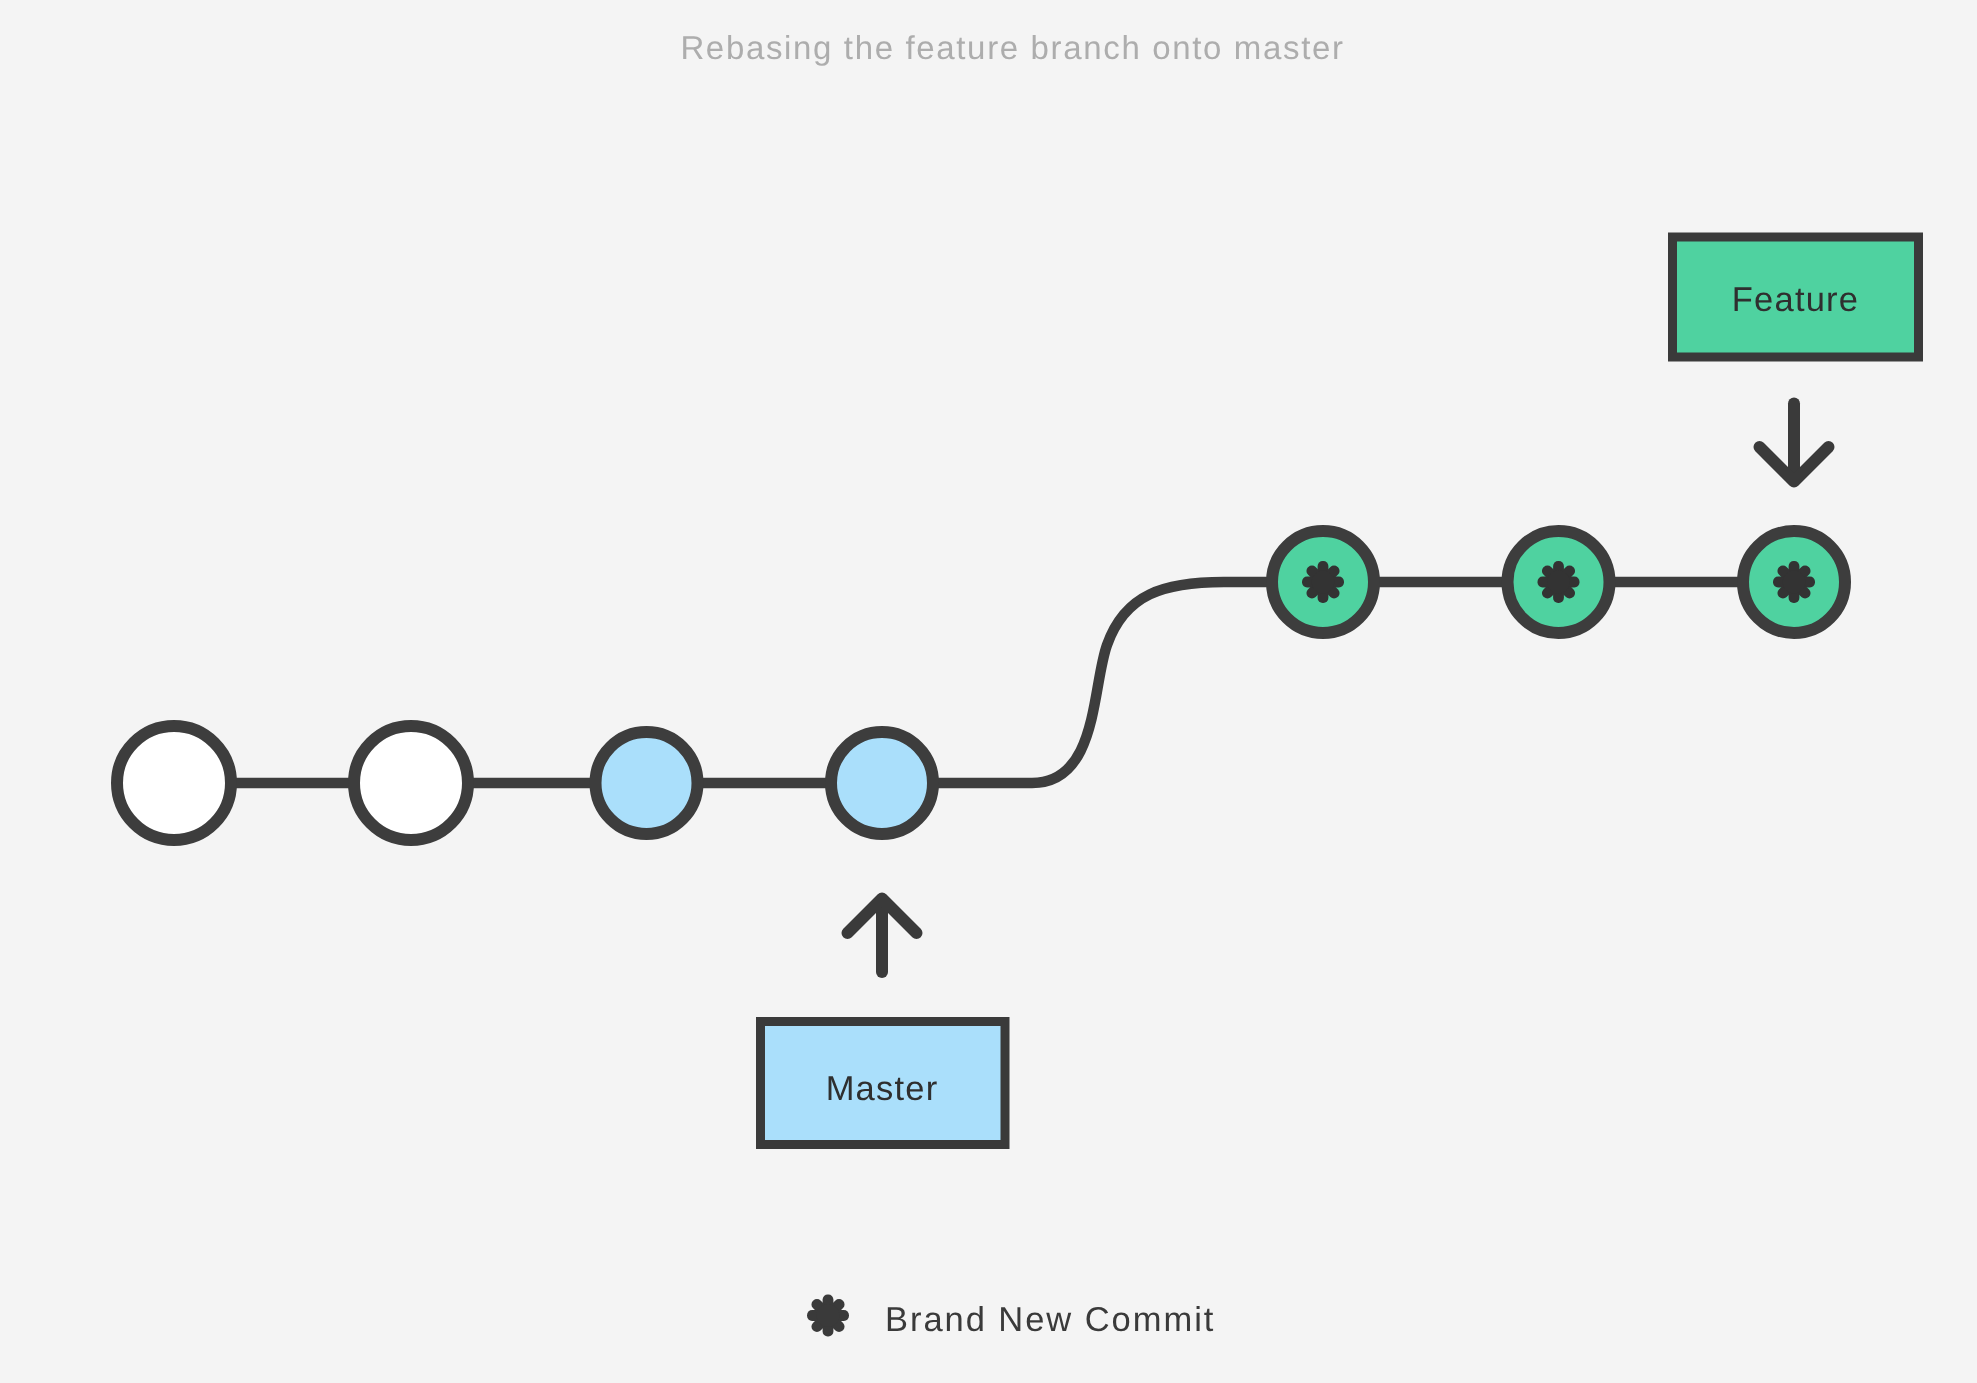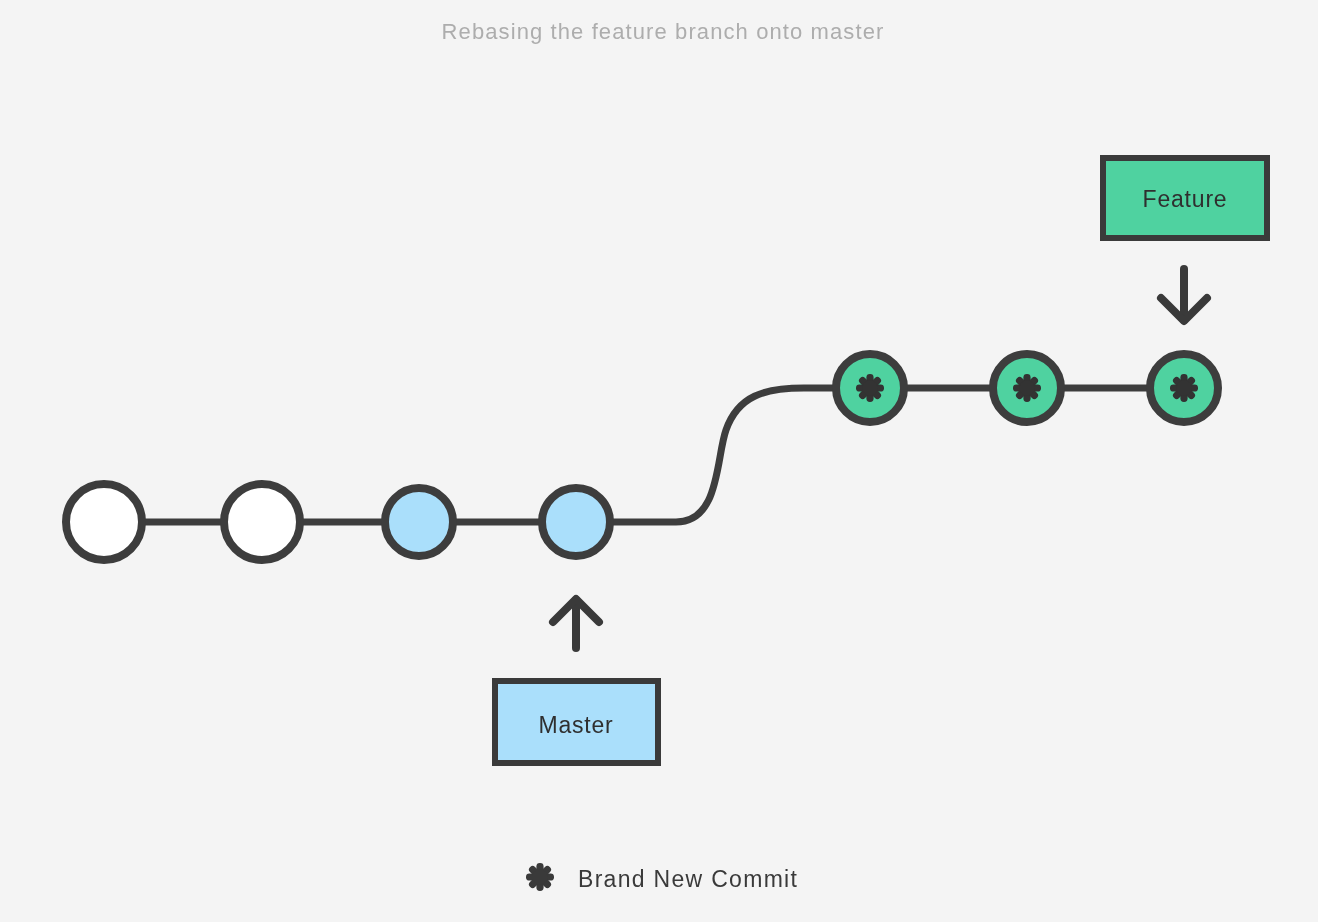--- a/index.html
+++ b/index.html
@@ -9,21 +9,21 @@
   body {
     width: 1318px;
     height: 922px;
     background: #f4f4f4;
     font-family: "Liberation Sans", sans-serif;
     overflow: hidden;
     position: relative;
   }
   #stage {
     position: absolute;
-    left: 4px;
+    left: 16px;
     top: 0;
     width: 1042px;
     height: 922px;
   }
   .diagram-svg {
     position: absolute;
     left: 0;
     top: 0;
     width: 1318px;
     height: 922px;

